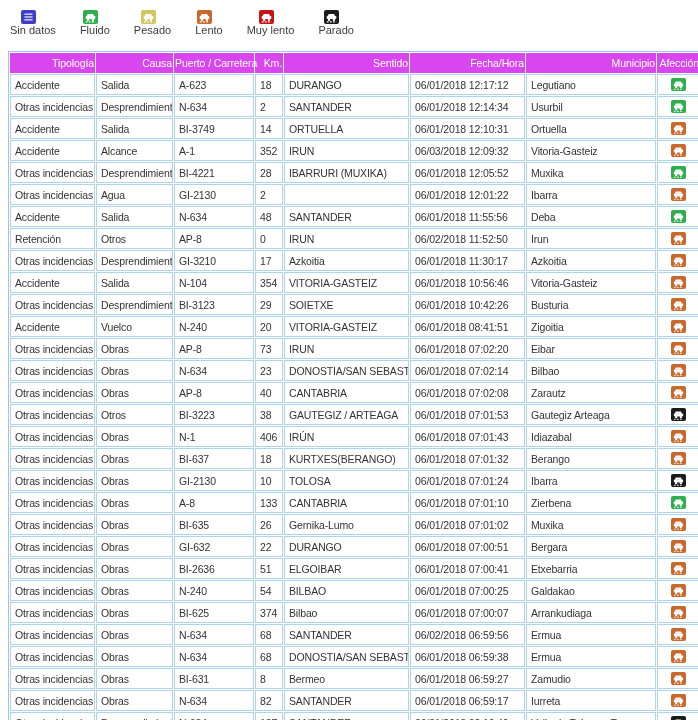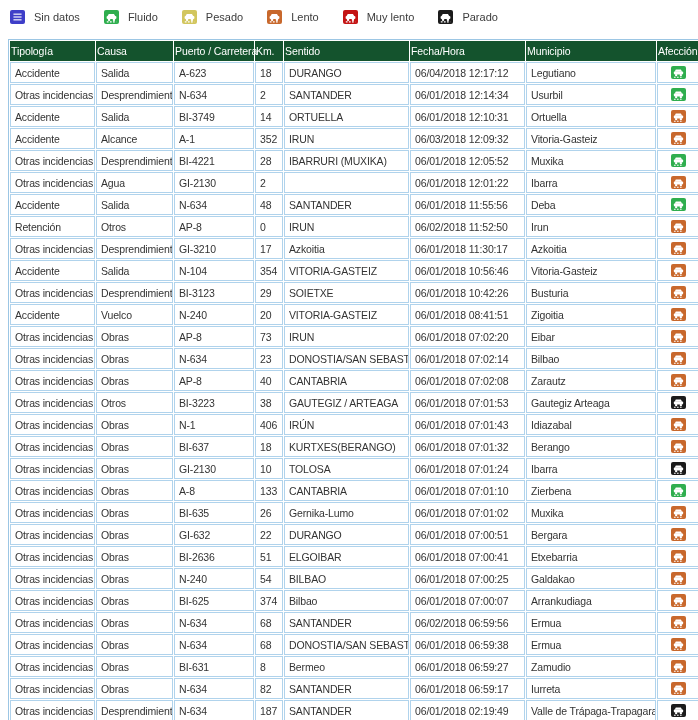--- a/index.html
+++ b/index.html
@@ -7,21 +7,21 @@
     font-family: "Liberation Sans", "DejaVu Sans", sans-serif;
     padding: 8px 0 0 8px;
     width: 698px;
   }
   
   .legend {
     display: flex;
     align-items: center;
     margin: 2px 0 15px 2px;
   }
-  .legend-item { display: flex; align-items: center; margin-right: 24px; }
+  .legend-item { display: flex; align-items: center; margin-right: 24px; flex-direction: column; }
   .legend-icon {
     width: 15px; height: 14px;
     border-radius: 2px;
     display: inline-flex; align-items: center; justify-content: center;
     margin-right: 9px;
     flex: 0 0 auto;
   }
   .legend-icon svg { width: 13px; height: 12px; display: block; }
   .legend-label { font-size: 11px; color: #3c3c3c; white-space: nowrap; }
 
@@ -37,26 +37,26 @@
   col.c-tipologia { width: 85px; }
   col.c-causa     { width: 77px; }
   col.c-carretera { width: 80px; }
   col.c-km        { width: 28px; }
   col.c-sentido   { width: 125px; }
   col.c-fecha     { width: 115px; }
   col.c-municipio { width: 130px; }
   col.c-afeccion  { width: 43px; }
 
   th {
-    background: #14532d;
+    background: #d946ef;
     color: #ffffff;
     font-size: 10.5px;
     font-weight: 400;
     letter-spacing: -0.1px;
-    text-align: left;
+    text-align: right;
     padding: 4px 1px;
     white-space: nowrap;
     overflow: visible;
   }
   td {
     background: #ffffff;
     border: 1px solid #b0d3ec;
     font-size: 10.5px;
     letter-spacing: -0.15px;
     color: #333333;
@@ -174,21 +174,21 @@
         <th>Afección</th>
       </tr>
   </thead>
   <tbody>
       <tr>
         <td>Accidente</td>
         <td>Salida</td>
         <td>A-623</td>
         <td>18</td>
         <td>DURANGO</td>
-        <td>06/04/2018 12:17:12</td>
+        <td>06/01/2018 12:17:12</td>
         <td>Legutiano</td>
         <td class="afeccion"><span class="status-icon" style="background: rgb(47, 174, 78);">
             <svg viewBox="0 0 16 14" xmlns="http://www.w3.org/2000/svg">
               <path d="M4.6 3.2 h6.4 l1.7 3 H3 Z" fill="#fff"></path>
               <rect x="2" y="5.7" width="12" height="3.7" rx="1.3" fill="#fff"></rect>
               <circle cx="5" cy="10.3" r="1.5" fill="#fff"></circle>
               <circle cx="11" cy="10.3" r="1.5" fill="#fff"></circle>
               <line x1="2.2" y1="13" x2="13.8" y2="13" stroke="#fff" stroke-width="1.3" stroke-dasharray="2.2 1.6"></line>
             </svg>
           </span></td>

